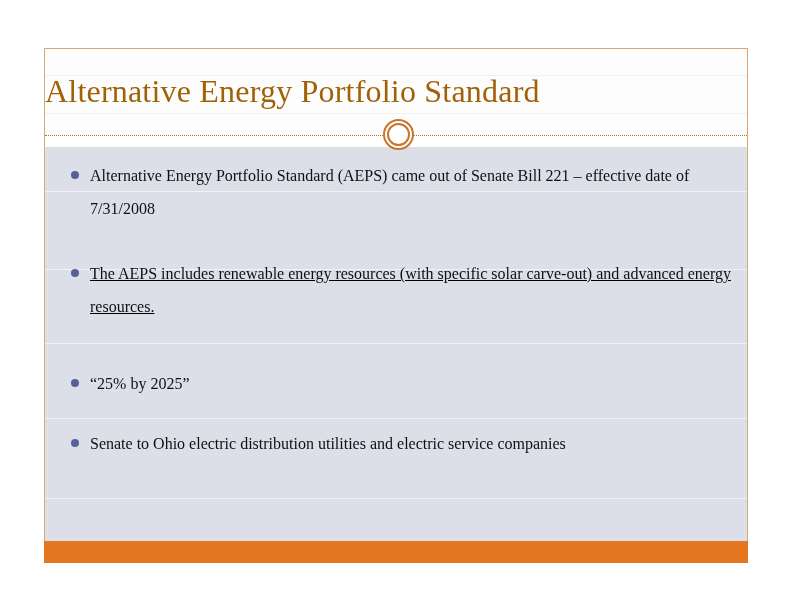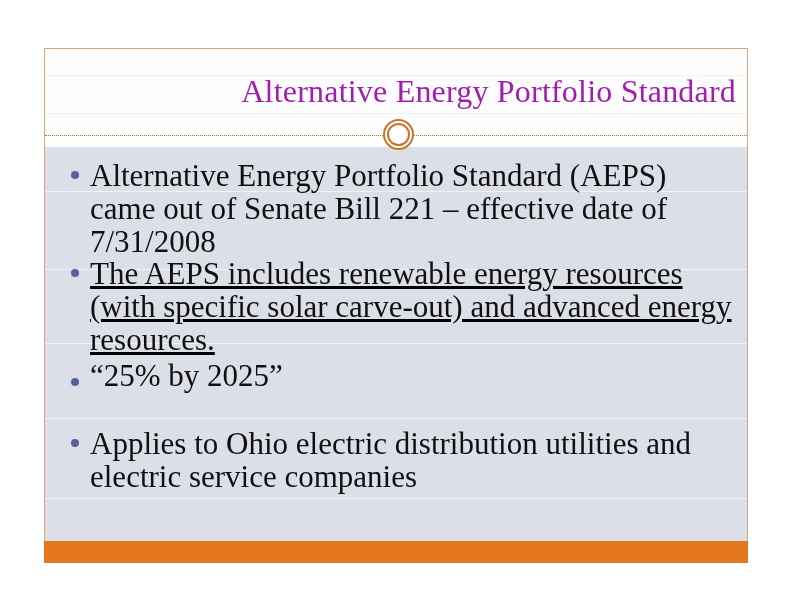--- a/index.html
+++ b/index.html
@@ -47,24 +47,24 @@
     right: 0;
     height: 1px;
     background: #f1f1f3;
   }
   .title-band .faint-rule.r1 { top: 26px; }
   .title-band .faint-rule.r2 { top: 64px; }
 
   .slide-title {
     position: absolute;
     left: 0;
-    right: 11px;
+    right: 1px;
     top: 20px;
-    text-align: right;
-    color: #a21caf;
+    text-align: left;
+    color: #a16207;
     font-size: 32px;
     font-weight: normal;
     letter-spacing: 0.2px;
     line-height: 44px;
     white-space: nowrap;
     font-family: "Liberation Serif", "DejaVu Serif", serif;
   }
 
   
   .divider {
@@ -139,29 +139,29 @@
     width: 8px;
     height: 8px;
     border-radius: 50%;
     background: #55619b;
     margin-top: 12px;
     margin-right: 11px;
   }
   .bullet-text {
     flex: 1 1 auto;
     color: #101010;
-    font-size: 31px;
+    font-size: 16px;
     line-height: 33px;
     font-family: "Liberation Serif", "DejaVu Serif", serif;
   }
 
   
   .bullet-row.b0 { top: 12px; }
   .bullet-row.b1 { top: 110px; text-decoration: underline; }
-  .bullet-row.b2 { top: 212px; align-items: center; }
+  .bullet-row.b2 { top: 220px; }
   .bullet-row.b3 { top: 280px; }
 
   
   .bottom-bar {
     position: absolute;
     left: 44px;
     top: 541px;
     width: 704px;
     height: 22px;
     background: #e3761f;
@@ -205,20 +205,20 @@
         <div class="bullet-text">The AEPS includes renewable energy resources (with specific solar carve-out) and advanced energy resources.</div>
       </div>
 
       <div class="bullet-row b2">
         <div class="bullet-dot"></div>
         <div class="bullet-text">“25% by 2025”</div>
       </div>
 
       <div class="bullet-row b3">
         <div class="bullet-dot"></div>
-        <div class="bullet-text">Applies to Ohio electric distribution utilities and electric service companies</div>
+        <div class="bullet-text">Senate to Ohio electric distribution utilities and electric service companies</div>
       </div>
 
     </div>
   </div>
 </div>
 
 <div class="bottom-bar"></div>
 
 </body></html>

